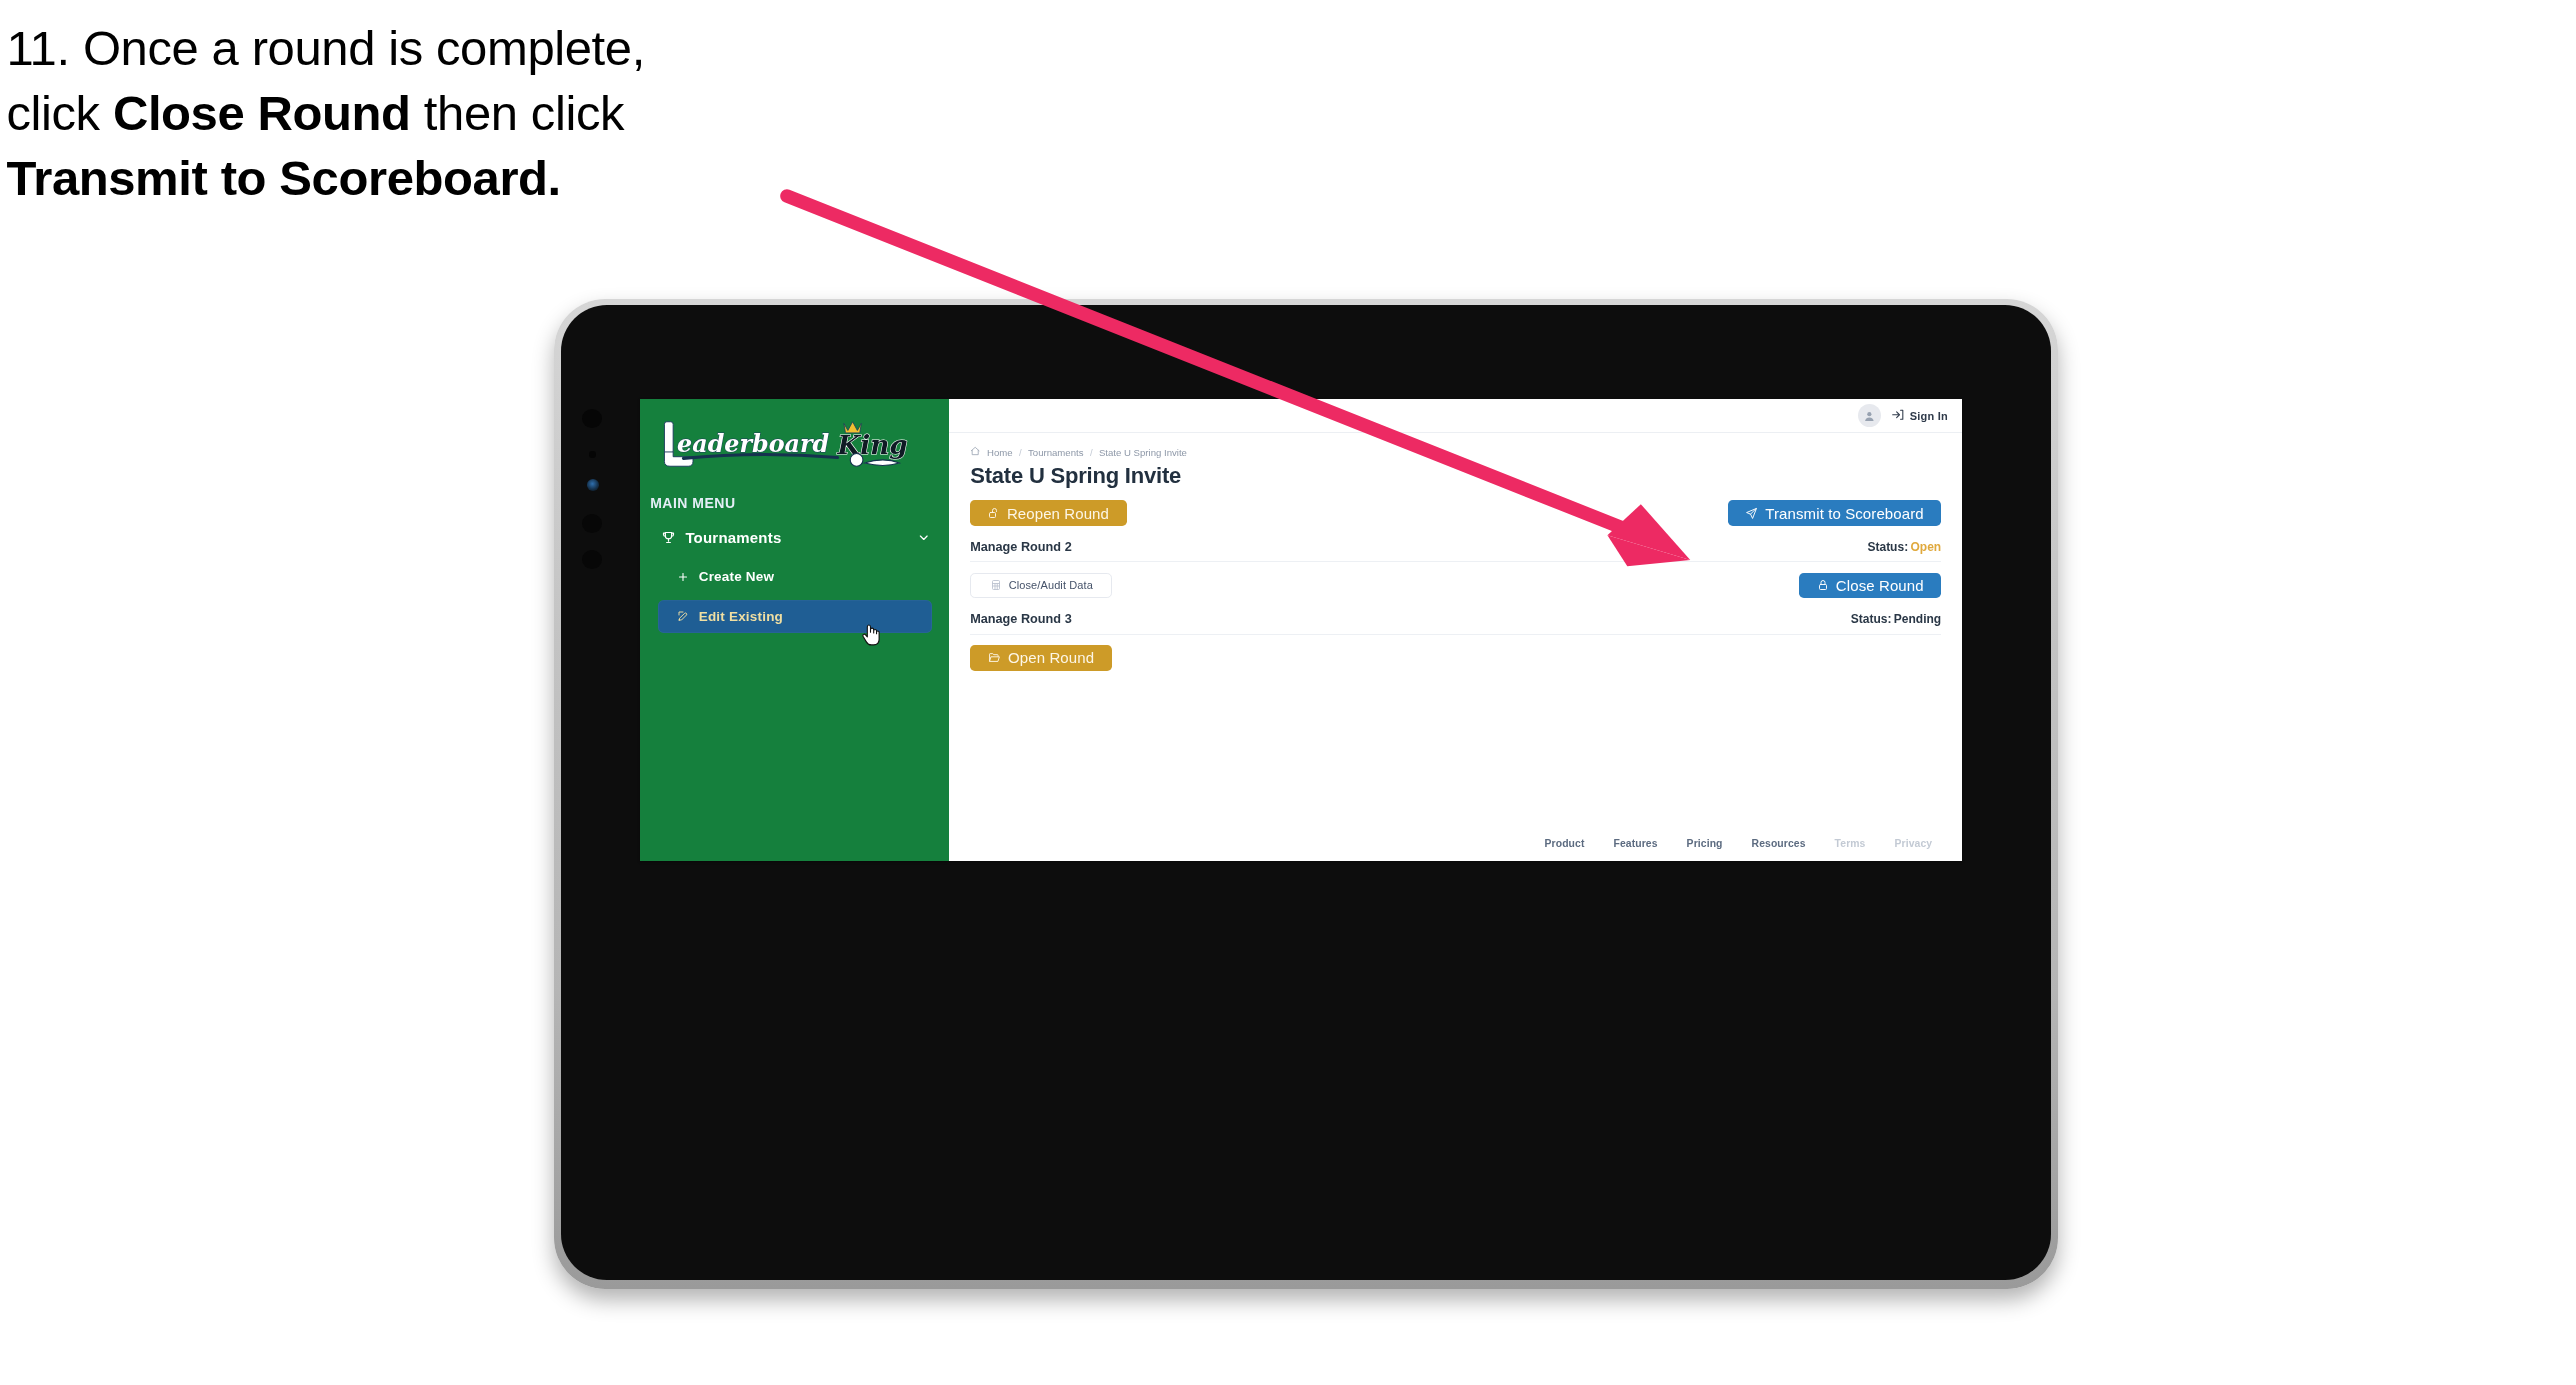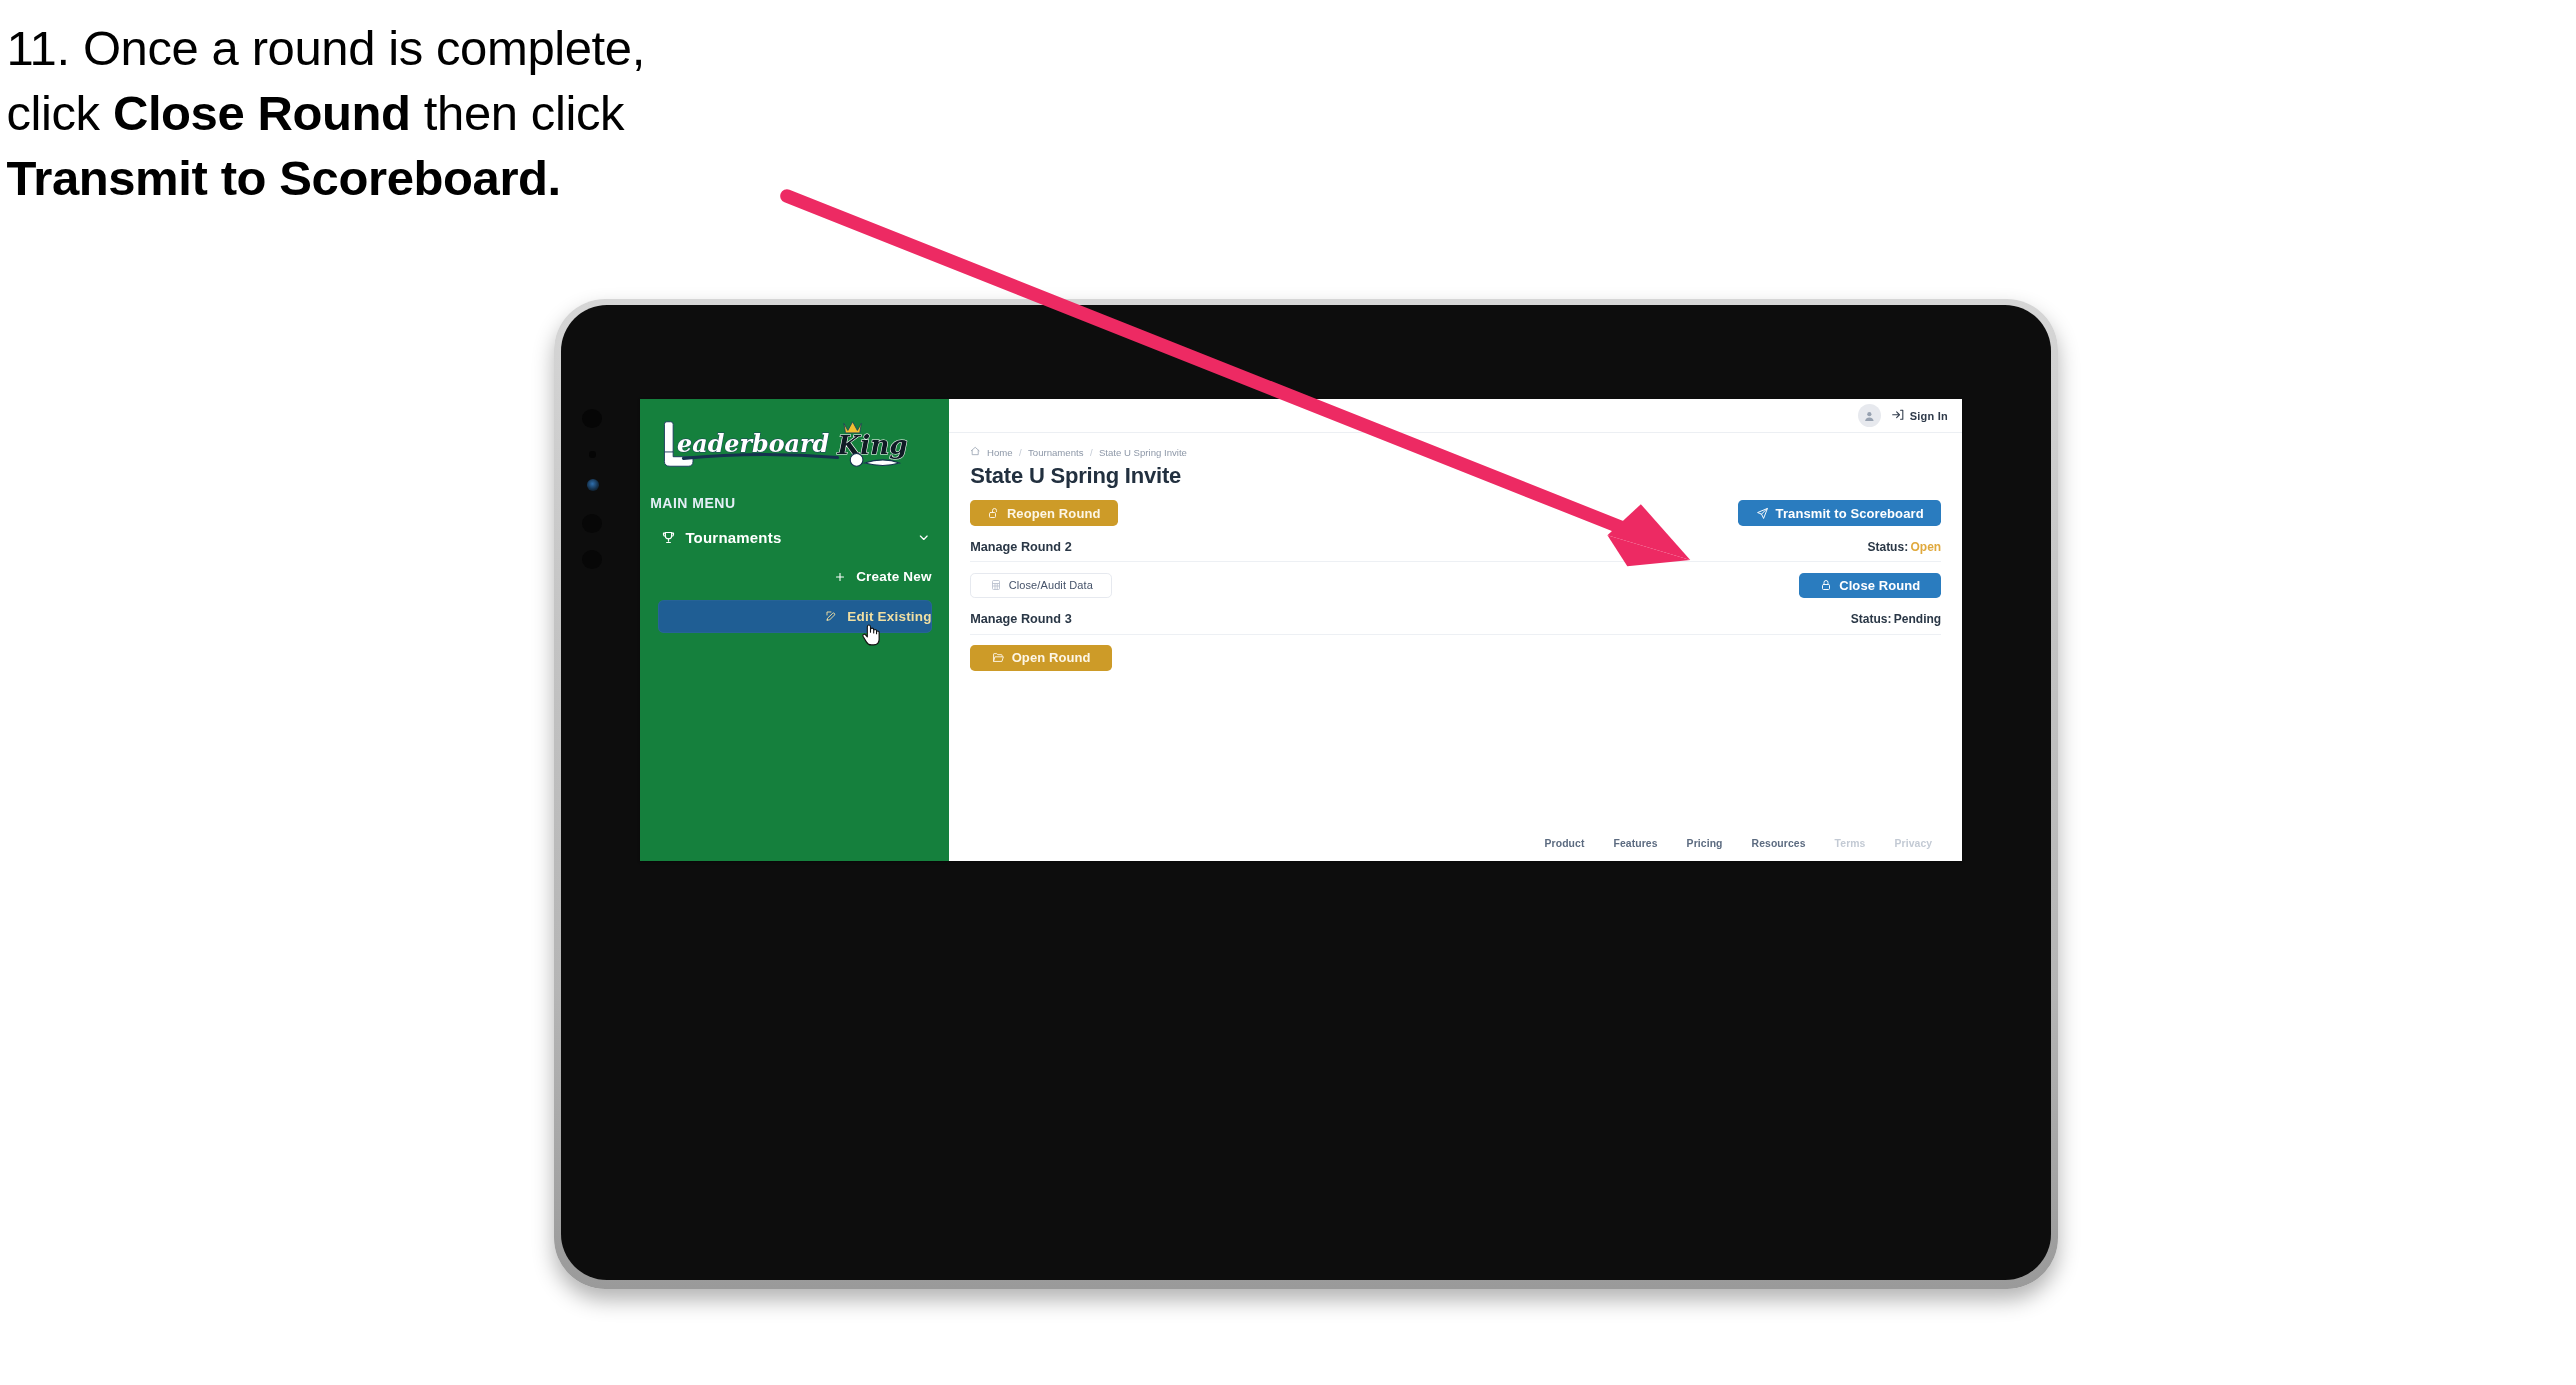--- a/index.html
+++ b/index.html
@@ -129,21 +129,20 @@
 
   .sub-item {
     display: flex;
     align-items: center;
     height: 33px;
     margin: 6.4px 17.5px 0 17.5px;
     padding-left: 19px;
     border-radius: 5.6px;
     cursor: pointer;
     position: relative;
-    justify-content: flex-end;
   }
   .sub-item .sub-ico { width: 22px; display:flex; align-items:center; }
   .sub-item .sub-txt {
     font-size: 13.5px;
     font-weight: bold;
     letter-spacing: 0.2px;
   }
   #nav-create-new .sub-txt { color: #ffffff; }
   #nav-edit-existing {
     background: #1f5e94;
@@ -251,22 +250,22 @@
   }
 
   .btn {
     display: inline-flex;
     align-items: center;
     justify-content: center;
     gap: 7.2px;
     height: 25.5px;
     padding: 0 17.5px;
     border-radius: 4.8px;
-    font-size: 13px;
-    font-weight: bold;
+    font-size: 15px;
+    font-weight: normal;
     letter-spacing: 0.1px;
     cursor: pointer;
     border: none;
     white-space: nowrap;
   }
   .btn-gold  { background: #cd9b28; color: #fdf6e6; min-width: 142px; }
   .btn-blue  { background: #2a7cbf; color: #ffffff; min-width: 142px; }
   .btn-ghost {
     background: #ffffff; color: #46536a;
     border: 0.8px solid #e6e9ef; min-width: 142px;

